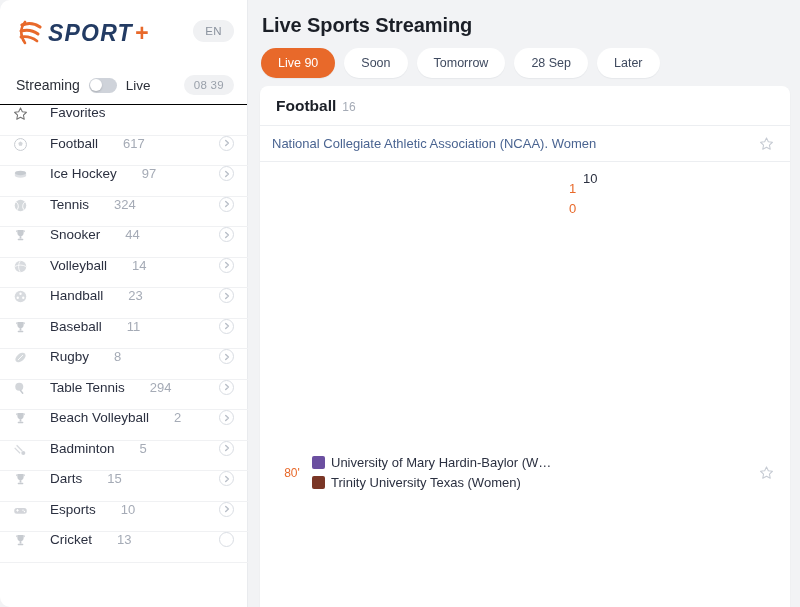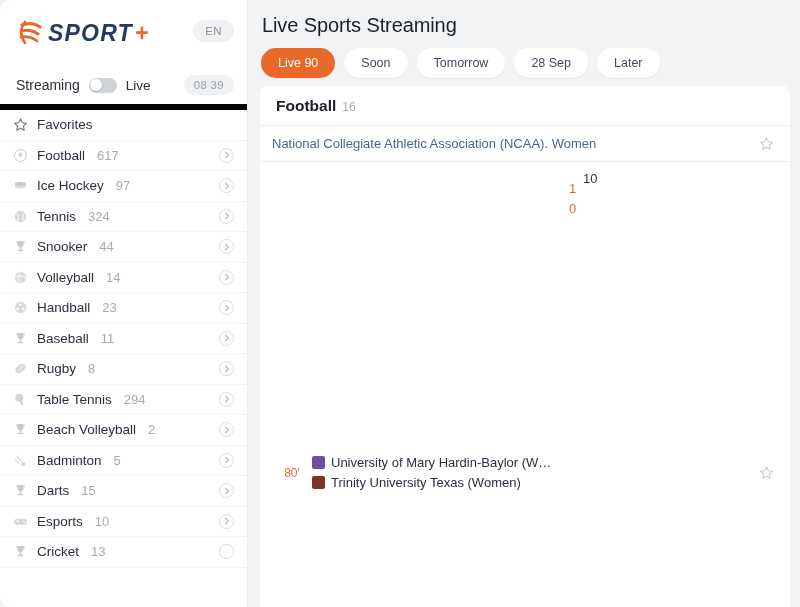--- a/index.html
+++ b/index.html
@@ -48,21 +48,21 @@
     letter-spacing: .4px;
   }
   .sb-betting {
     padding: 9px 16px 11px 16px;
     font-size: 14px; color: #2b2f38;
     border-bottom: 1px solid #eceef1;
   }
   .sb-streaming {
     display: flex; align-items: center;
     padding: 9px 14px 9px 16px;
-    border-bottom: 6px solid #000000;
+    border-bottom: 1px solid #000000;
     gap: 9px;
   }
   .sb-streaming .label { font-size: 14px; color: #2b2f38; }
   .toggle {
     width: 28px; height: 15px;
     border-radius: 9px;
     background: #cfd3da;
     position: relative;
     flex: 0 0 28px;
   }
@@ -76,25 +76,25 @@
   .time-badge {
     margin-left: auto;
     background: #f0f1f3; color: #9aa1ab;
     border-radius: 11px;
     font-size: 11.5px;
     padding: 4px 10px;
     letter-spacing: .3px;
   }
   .sb-list { flex: 1; overflow: hidden; position: relative; }
   .sb-item {
-    display: flex; align-items: center;
+    display: flex; align-items: flex-start;
     height: 30.5px;
     padding: 0 14px 0 12px;
     border-bottom: 1px solid #f0f1f3;
-    gap: 8px;
+    gap: 21px;
     cursor: pointer;
   }
   .sb-ico {
     width: 17px; height: 17px; flex: 0 0 17px;
     display: flex; align-items: center; justify-content: center;
     opacity: .55;
   }
   .sb-name { font-size: 13.5px; color: #2b3040; white-space: nowrap; }
   .sb-count { font-size: 13px; color: #a5abb6; margin-left: 4px; }
   .sb-chev {
@@ -110,21 +110,21 @@
   }
 
   
   .main {
     flex: 1; height: 607px;
     padding: 10px 10px 0 12px;
     display: flex; flex-direction: column;
     overflow: hidden;
   }
   .page-title {
-    font-size: 20px; font-weight: normal; color: #1b1f27;
+    font-size: 20px; font-weight: bold; color: #1b1f27;
     margin: 4px 0 11px 2px;
     letter-spacing: -.1px;
   }
   .tabs { display: flex; gap: 9px; margin-bottom: 8px; padding-left: 1px; }
   .tab {
     background: #ffffff; color: #3f4a5f;
     border-radius: 17px;
     font-size: 12.5px;
     padding: 8px 17px;
     cursor: pointer;

